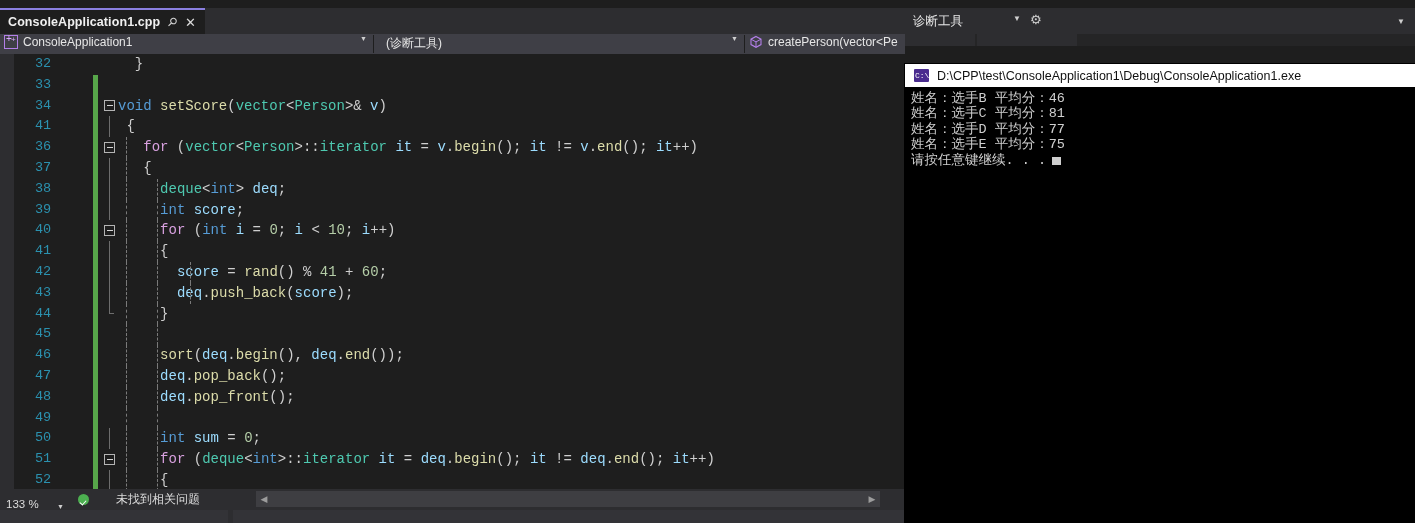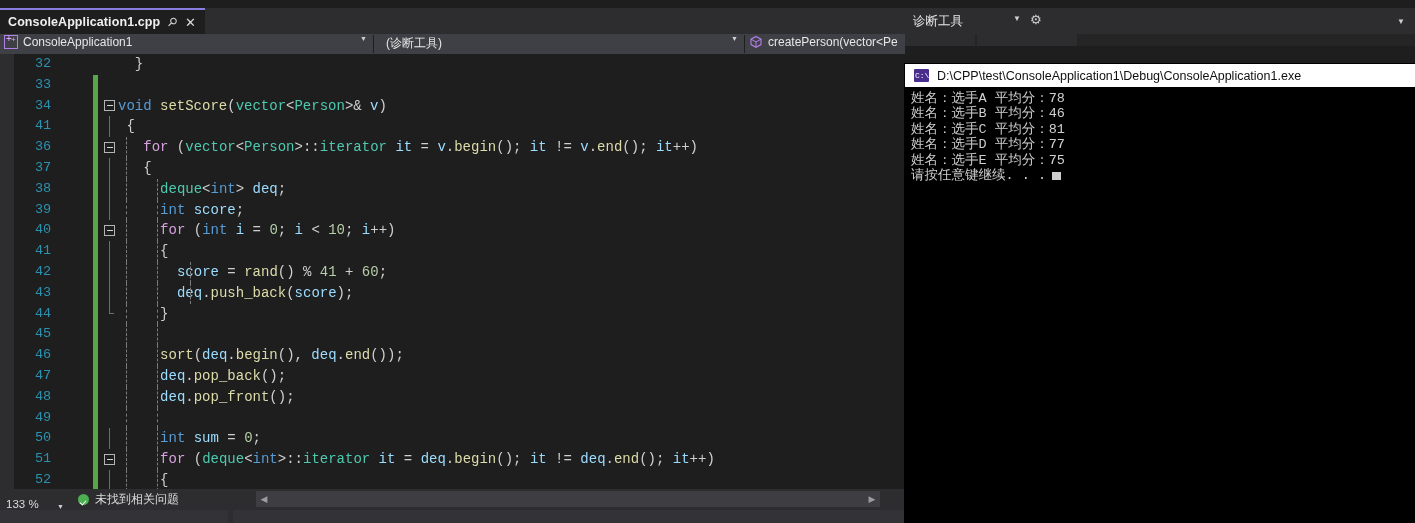--- a/index.html
+++ b/index.html
@@ -74,21 +74,21 @@
 
   
   .statusbar{position:absolute;left:0;top:489px;width:905px;height:21px;background:#2d2d30;}
   .zoombox{position:absolute;left:0;top:0;width:72px;height:21px;display:flex;align-items:flex-end;}
   .zoombox .zv{color:#dcdcdc;font-size:11.5px;margin-left:6px;}
   .zoombox .zarr{position:absolute;right:8px;color:#cfcfcf;font-size:7px;}
   .issuebox{position:absolute;left:78px;top:0;height:21px;display:flex;align-items:center;}
   .okdot{width:11px;height:11px;border-radius:50%;background:#4caf50;position:relative;margin-right:6px;}
   .okdot:after{content:"";position:absolute;left:2.5px;top:4.5px;width:3px;height:5px;
                border:solid #fff;border-width:0 1.4px 1.4px 0;transform:rotate(42deg);}
-  .issuebox .itxt{color:#dcdcdc;font-size:12px;}
+  .issuebox .itxt{color:#dcdcdc;font-size:12px;margin-left:21px;}
   .hscroll{position:absolute;left:256px;top:2px;width:624px;height:16px;background:#3e3e42;}
   .hsa{position:absolute;top:0;width:16px;height:16px;color:#9c9c9c;font-size:9px;
        display:flex;align-items:center;justify-content:center;}
   .hsa.l{left:0;}
   .hsa.r{right:0;}
 
   
   .bottombar{position:absolute;left:0;top:510px;width:905px;height:13px;background:#2d2d30;}
   .bb-seg{position:absolute;top:0;height:13px;background:#333337;}
 
@@ -211,21 +211,20 @@
   </div>
   <span class="vsarrow" style="position:absolute;left:1013px;top:14px;color:#cfcfcf;font-size:8px;">▼</span>
   <span class="gear" style="position:absolute;left:1030px;top:13px;">⚙</span>
 
   <div class="console">
     <div class="con-title">
       <span class="con-ico"></span>
       <span class="ct">D:\CPP\test\ConsoleApplication1\Debug\ConsoleApplication1.exe</span>
     </div>
     <div class="con-body" id="con-body">
-        <div class="con-line">姓名：选手A 平均分：78</div>
         <div class="con-line">姓名：选手B 平均分：46</div>
         <div class="con-line">姓名：选手C 平均分：81</div>
         <div class="con-line">姓名：选手D 平均分：77</div>
         <div class="con-line">姓名：选手E 平均分：75</div>
         <div class="con-line">请按任意键继续. . .<span class="caret"></span></div>
       </div>
   </div>
 
 </div>
 

